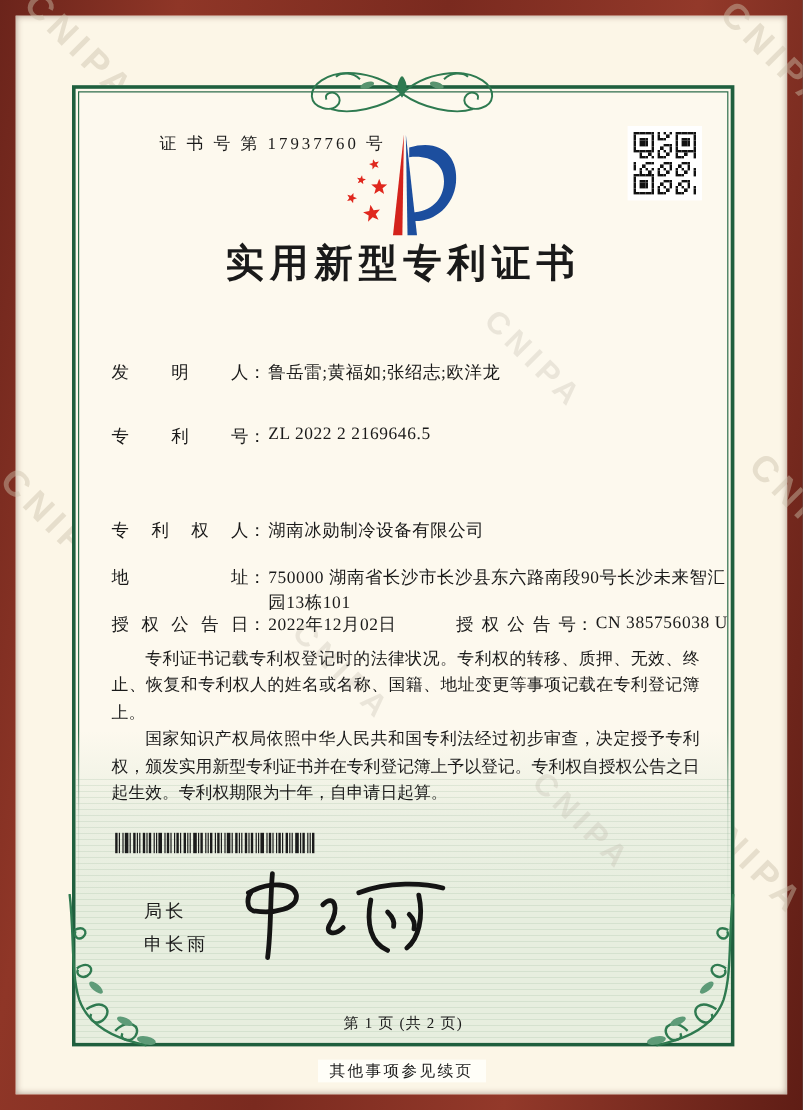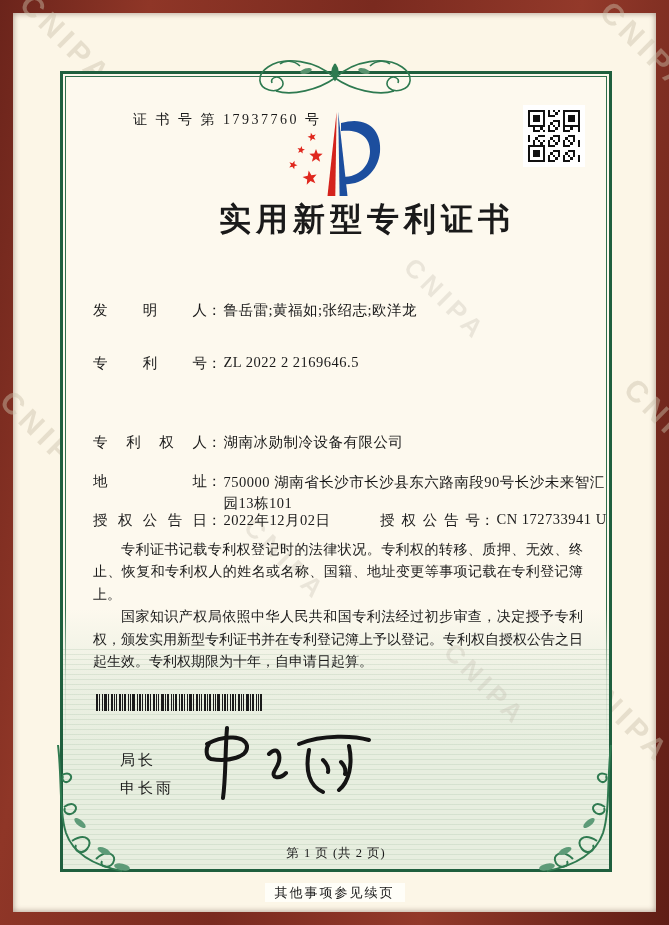--- a/index.html
+++ b/index.html
@@ -23,21 +23,21 @@
   .stripes{position:absolute;left:0;right:0;top:575px;bottom:0;
     background:repeating-linear-gradient(180deg,rgba(120,160,125,.16) 0 1px,rgba(0,0,0,0) 1px 5px);}
   .certno{position:absolute;left:30px;top:37px;font-size:14px;letter-spacing:2.5px;margin-left:40px;}
   .logo{position:absolute;left:223px;top:36px;width:100px;height:88px;}
   .qrbox{position:absolute;left:460px;top:31px;width:62px;height:62px;background:#fff;
     display:flex;align-items:center;justify-content:center;}
   .qr{display:grid;grid-template-columns:repeat(21,2.5px);grid-auto-rows:2.5px;}
   .qr i{display:block;}
   .qr i.d{background:#111;}
   .title{position:absolute;left:0;top:124px;width:100%;text-align:center;
-    font-size:32px;font-weight:bold;letter-spacing:5px;margin-left:31px;}
+    font-size:32px;font-weight:bold;letter-spacing:5px;}
   .row{position:absolute;left:30px;font-size:14.5px;white-space:nowrap;}
   .flabel{display:inline-block;width:114px;text-align:justify;text-align-last:justify;vertical-align:top;}
   .colon{display:inline-block;vertical-align:top;}
   .fval{display:inline-block;vertical-align:top;margin-left:2px;letter-spacing:.5px;}
   .fval.wide{white-space:normal;width:392px;line-height:21px;}
   .pair2{position:absolute;left:287px;top:0;white-space:nowrap;}
   .flabel2{display:inline-block;width:100px;text-align:justify;text-align-last:justify;}
   .bodytxt{position:absolute;left:30px;top:465px;width:490px;font-size:14px;line-height:22.4px;
     text-align:justify;}
   .bodytxt p{margin:0;text-indent:2em;}
@@ -546,21 +546,21 @@
       </div>
       <div class="row" style="top:359px">
         <span class="flabel">专利权人</span><span class="colon">：</span><span class="fval">湖南冰勋制冷设备有限公司</span>
       </div>
       <div class="row" style="top:398px">
         <span class="flabel">地址</span><span class="colon">：</span><span class="fval wide">750000 湖南省长沙市长沙县东六路南段90号长沙未来智汇园13栋101</span>
       </div>
       <div class="row" style="top:437px">
         <span class="flabel">授权公告日</span><span class="colon">：</span><span class="fval">2022年12月02日</span>
         <span class="pair2">
-          <span class="flabel2">授权公告号</span><span class="colon">：</span><span class="fval">CN 172733941 U</span>
+          <span class="flabel2">授权公告号</span><span class="colon">：</span><span class="fval">CN 385756038 U</span>
         </span>
       </div>
 
       <div class="bodytxt">
         <p>专利证书记载专利权登记时的法律状况。专利权的转移、质押、无效、终止、恢复和专利权人的姓名或名称、国籍、地址变更等事项记载在专利登记簿上。</p>
         <p>国家知识产权局依照中华人民共和国专利法经过初步审查，决定授予专利权，颁发实用新型专利证书并在专利登记簿上予以登记。专利权自授权公告之日起生效。专利权期限为十年，自申请日起算。</p>
       </div>
 
       <div class="barcode" id="barcode">
           <span style="width: 2px; background: rgb(27, 27, 27); margin-right: 1px;"></span>

